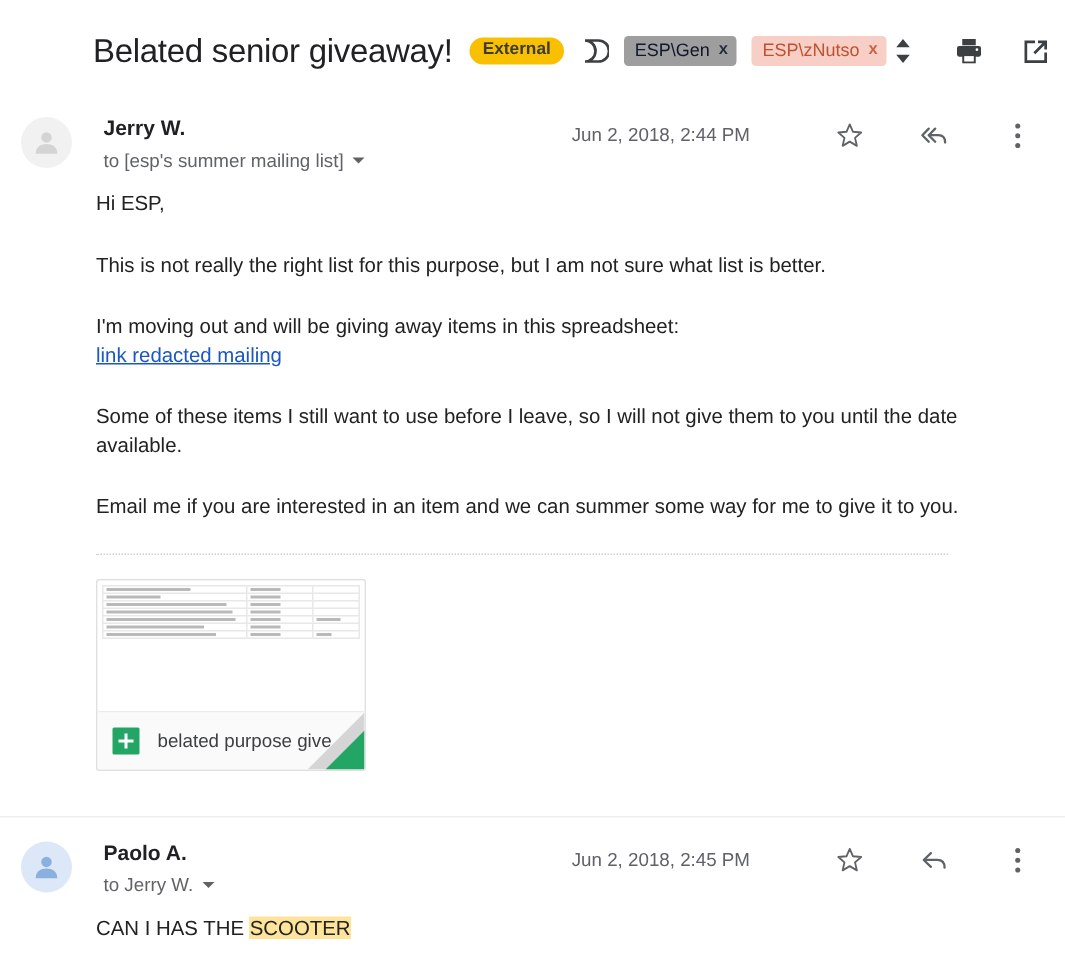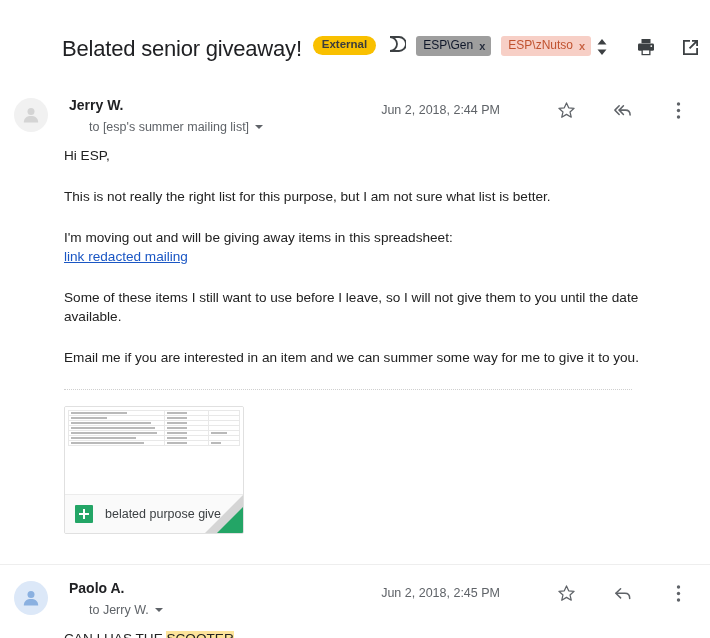--- a/index.html
+++ b/index.html
@@ -8,24 +8,23 @@
     width: 710px; height: 638px;
     background: #ffffff;
     font-family: "Liberation Sans", sans-serif;
     color: #202124;
     overflow: hidden;
   }
   .page { position: relative; width: 710px; height: 638px; background: #fff; }
 
   
   .thread-header {
-    display: flex; align-items: flex-start;
+    display: flex; align-items: center;
     padding: 16px 14px 10px 62px;
     height: 62px;
-    margin-top: 20px;
   }
   .thread-title {
     font-size: 22px; font-weight: 400; color: #202124;
     letter-spacing: -0.2px; white-space: nowrap;
   }
   .external-badge {
     margin-left: 11px;
     background: #f9c000;
     color: #3c3c3c;
     font-size: 11.5px; font-weight: 700;
@@ -59,21 +58,21 @@
     flex: 0 0 34px;
     display: flex; align-items: center; justify-content: center;
     margin-top: 2px;
   }
   .avatar.gray { background: #f1f1f1; }
   .avatar.blue { background: #dce8f8; }
   .sender-block { margin-left: 21px; flex: 1 1 auto; min-width: 0; }
   .sender-name { font-size: 14px; font-weight: 700; color: #202124; line-height: 18px; }
   .recipient {
     font-size: 12.5px; color: #5f6368; line-height: 18px;
-    margin-top: 4px; display: flex; align-items: center; cursor: pointer; margin-left: 20px;
+    margin-top: 4px; display: flex; align-items: center; cursor: pointer;
   }
   .caret {
     margin-left: 6px;
     width: 0; height: 0;
     border-left: 4px solid transparent;
     border-right: 4px solid transparent;
     border-top: 4px solid #5f6368;
   }
   .msg-meta { display: flex; align-items: center; gap: 16px; padding-top: 2px; }
   .msg-date { font-size: 12.5px; color: #5f6368; white-space: nowrap; margin-right: 22px; }

